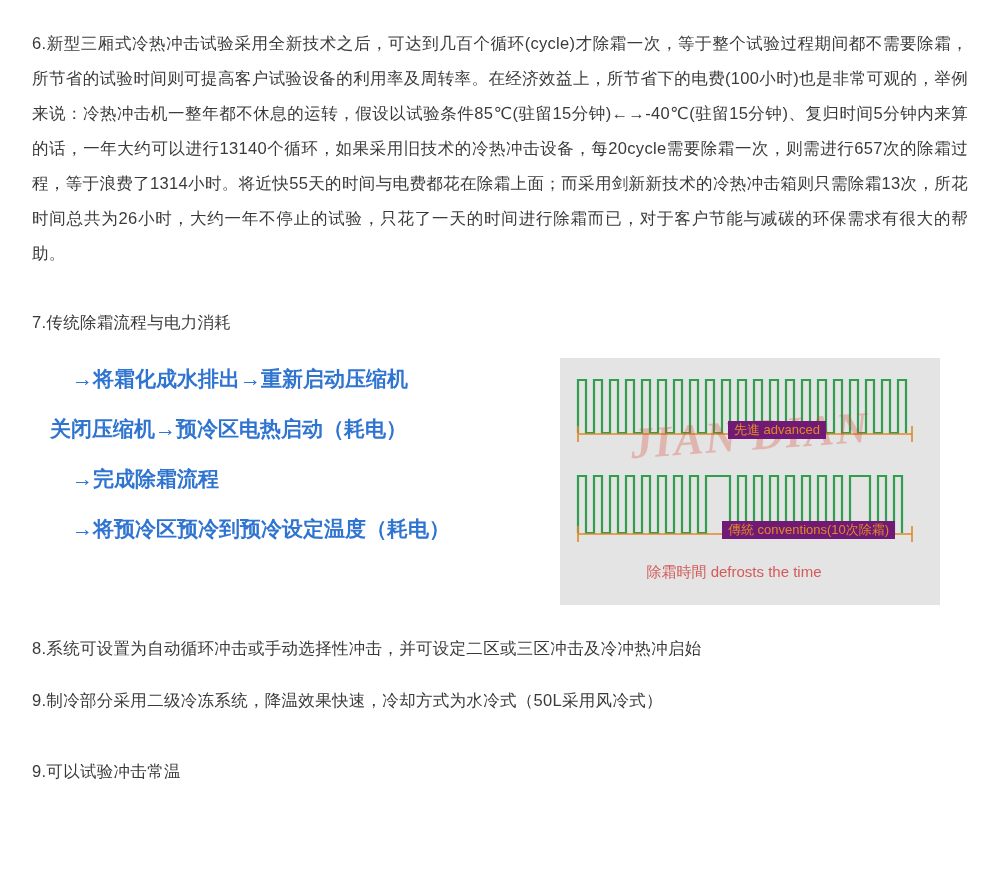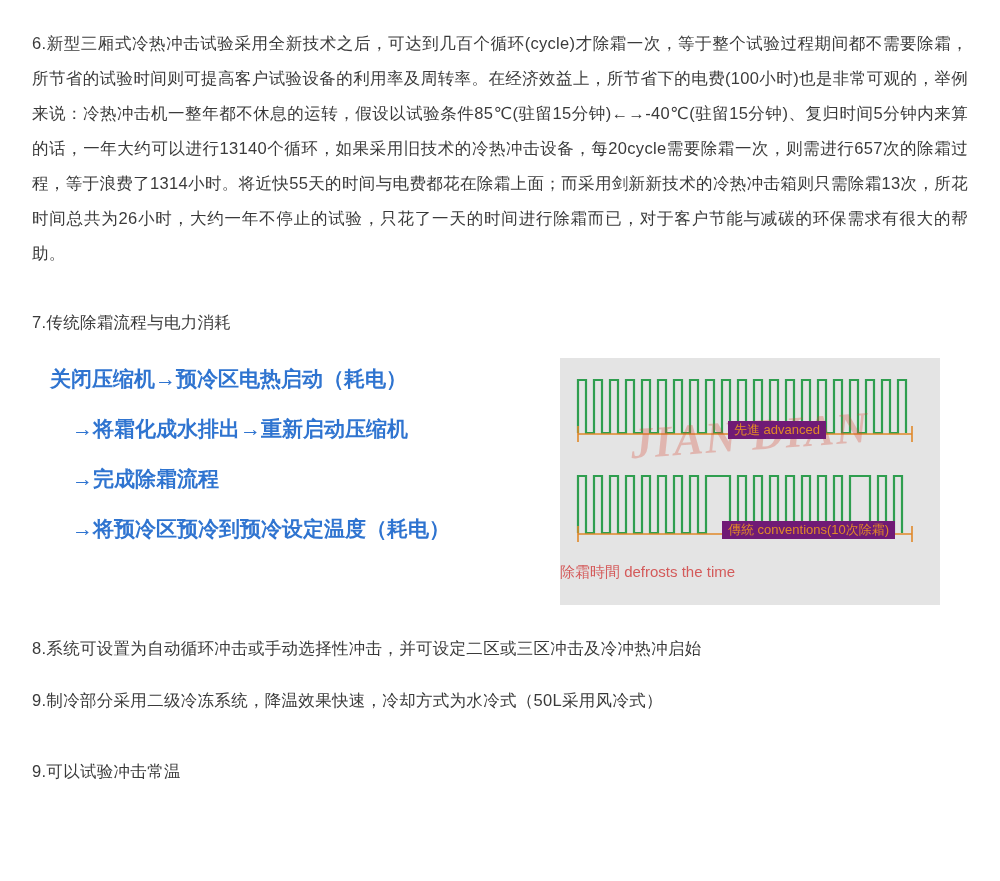--- a/index.html
+++ b/index.html
@@ -104,42 +104,43 @@
   .label-conv {
     left: 118px;
     top: 163px;
     margin-left: 44px;
   }
   .label-bottom {
     position: absolute;
     left: 0;
     top: 205px;
     width: 348px;
+    text-align: center;
     font-size: 15px;
     color: #d45a5a;
     white-space: nowrap;
   }
   .para-8 { margin-top: 8px; }
   .para-9 { }
   .para-10 { margin-top: 36px; }
 </style>
 </head>
 <body>
 
 <div class="page">
 
   <p class="para para-6">6.新型三厢式冷热冲击试验采用全新技术之后，可达到几百个循环(cycle)才除霜一次，等于整个试验过程期间都不需要除霜，所节省的试验时间则可提高客户试验设备的利用率及周转率。在经济效益上，所节省下的电费(100小时)也是非常可观的，举例来说：冷热冲击机一整年都不休息的运转，假设以试验条件85℃(驻留15分钟)←→-40℃(驻留15分钟)、复归时间5分钟内来算的话，一年大约可以进行13140个循环，如果采用旧技术的冷热冲击设备，每20cycle需要除霜一次，则需进行657次的除霜过程，等于浪费了1314小时。将近快55天的时间与电费都花在除霜上面；而采用剑新新技术的冷热冲击箱则只需除霜13次，所花时间总共为26小时，大约一年不停止的试验，只花了一天的时间进行除霜而已，对于客户节能与减碳的环保需求有很大的帮助。</p>
 
   <p class="para para-7">7.传统除霜流程与电力消耗</p>
 
   <div class="flow-section">
 
     <div class="flow-lines">
+      <div class="flow-line indent">→将霜化成水排出→重新启动压缩机</div>
       <div class="flow-line">关闭压缩机→预冷区电热启动（耗电）</div>
-      <div class="flow-line indent">→将霜化成水排出→重新启动压缩机</div>
       <div class="flow-line indent">→完成除霜流程</div>
       <div class="flow-line indent">→将预冷区预冷到预冷设定温度（耗电）</div>
     </div>
 
     <div class="chart-box">
 
       <svg class="chart-svg" width="380" height="247" viewBox="0 0 380 247">
 
         <path d="M18,75 L18,22 L26,22 L26,75 L34,75 L34,22 L42,22 L42,75 L50,75 L50,22 L58,22 L58,75 L66,75 L66,22 L74,22 L74,75 L82,75 L82,22 L90,22 L90,75 L98,75 L98,22 L106,22 L106,75 L114,75 L114,22 L122,22 L122,75 L130,75 L130,22 L138,22 L138,75 L146,75 L146,22 L154,22 L154,75 L162,75 L162,22 L170,22 L170,75 L178,75 L178,22 L186,22 L186,75 L194,75 L194,22 L202,22 L202,75 L210,75 L210,22 L218,22 L218,75 L226,75 L226,22 L234,22 L234,75 L242,75 L242,22 L250,22 L250,75 L258,75 L258,22 L266,22 L266,75 L274,75 L274,22 L282,22 L282,75 L290,75 L290,22 L298,22 L298,75 L306,75 L306,22 L314,22 L314,75 L322,75 L322,22 L330,22 L330,75 L338,75 L338,22 L346,22 L346,75" fill="none" stroke="#2f9e4f" stroke-width="2.2"></path>
 

